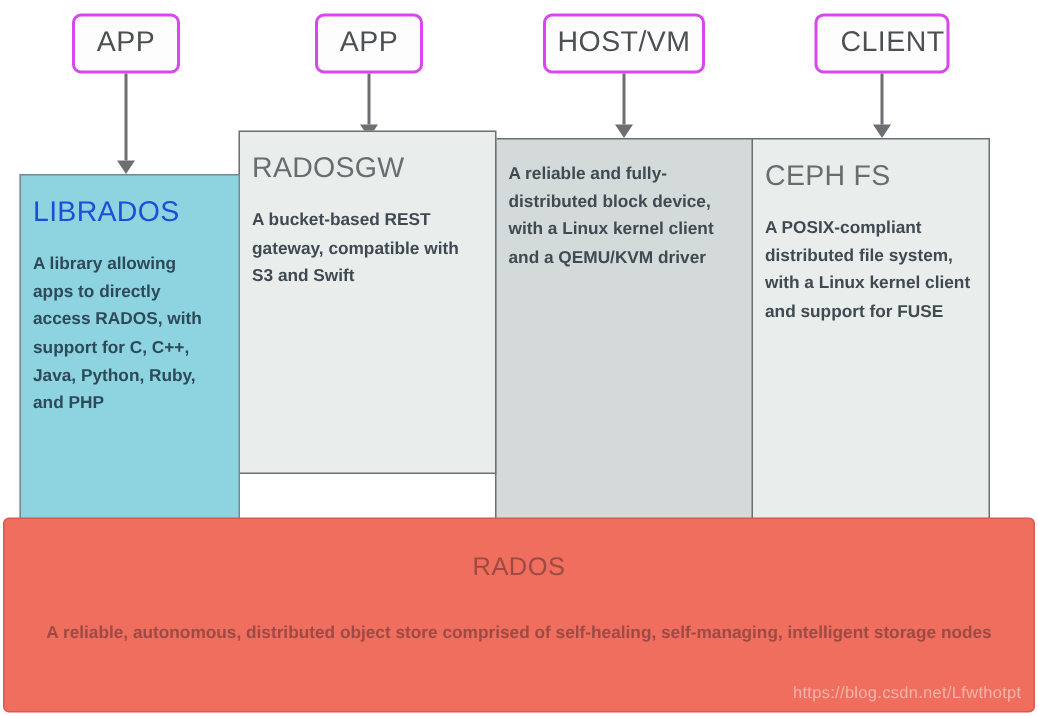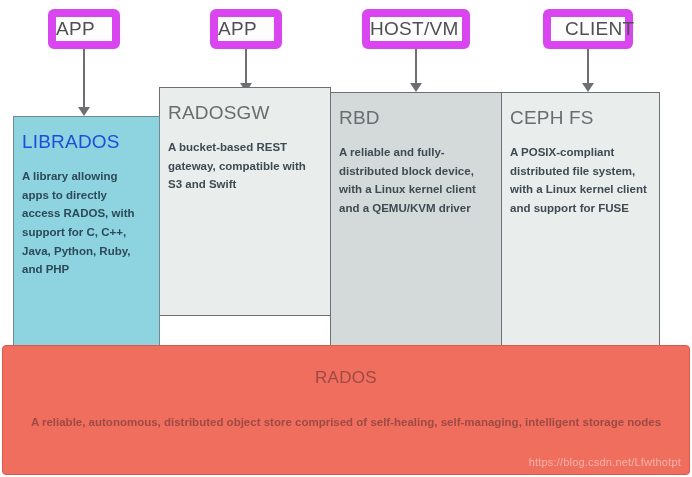--- a/index.html
+++ b/index.html
@@ -16,24 +16,25 @@
     height: 477px;
     background: #ffffff;
     overflow: hidden;
   }
 
   
   .actor-box {
     position: absolute;
     box-sizing: border-box;
     background: #fdfdfd;
-    border: 8px solid #d946ef;
+    border: 2px solid #d946ef;
     border-radius: 6px;
     display: flex;
     align-items: center;
+    justify-content: center;
     color: #4d4f52;
     font-size: 19px;
     letter-spacing: 0.3px;
     font-family: "Liberation Sans", sans-serif;
   }
 
   
   .connector {
     position: absolute;
     width: 2px;
@@ -152,21 +153,20 @@
 
   <div class="connector" style="left:587px; top:49px; height:34px;"></div>
   <div class="arrow-head" style="left:582px; top:83px;"></div>
 
   <div class="layer-box" id="cephfs-box" style="left:501px; top:92px; width:159px; height:274px;">
     <p class="layer-title">CEPH FS</p>
     <p class="layer-desc">A POSIX-compliant distributed file system, with a Linux kernel client and support for FUSE</p>
   </div>
 
   <div class="layer-box" id="rbd-box" style="left:330px; top:92px; width:172px; height:260px;">
-    <p class="layer-title">RBD</p>
     <p class="layer-desc">A reliable and fully-distributed block device, with a Linux kernel client and a QEMU/KVM driver</p>
   </div>
 
   <div class="layer-box" id="radosgw-box" style="left:159px; top:87px; width:172px; height:229px;">
     <p class="layer-title">RADOSGW</p>
     <p class="layer-desc">A bucket-based REST gateway, compatible with S3 and Swift</p>
   </div>
 
   <div class="layer-box" id="librados-box" style="left:13px; top:116px; width:147px; height:236px;">
     <p class="layer-title">LIBRADOS</p>

